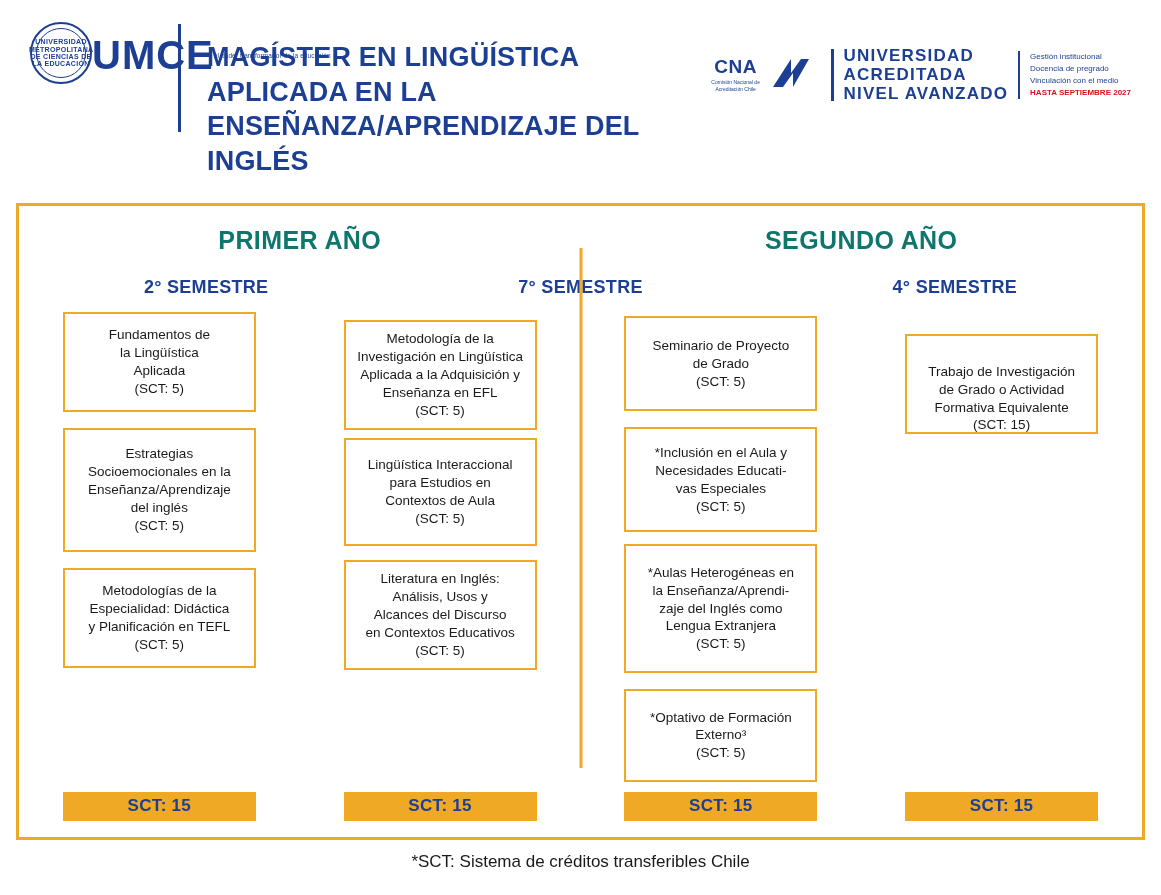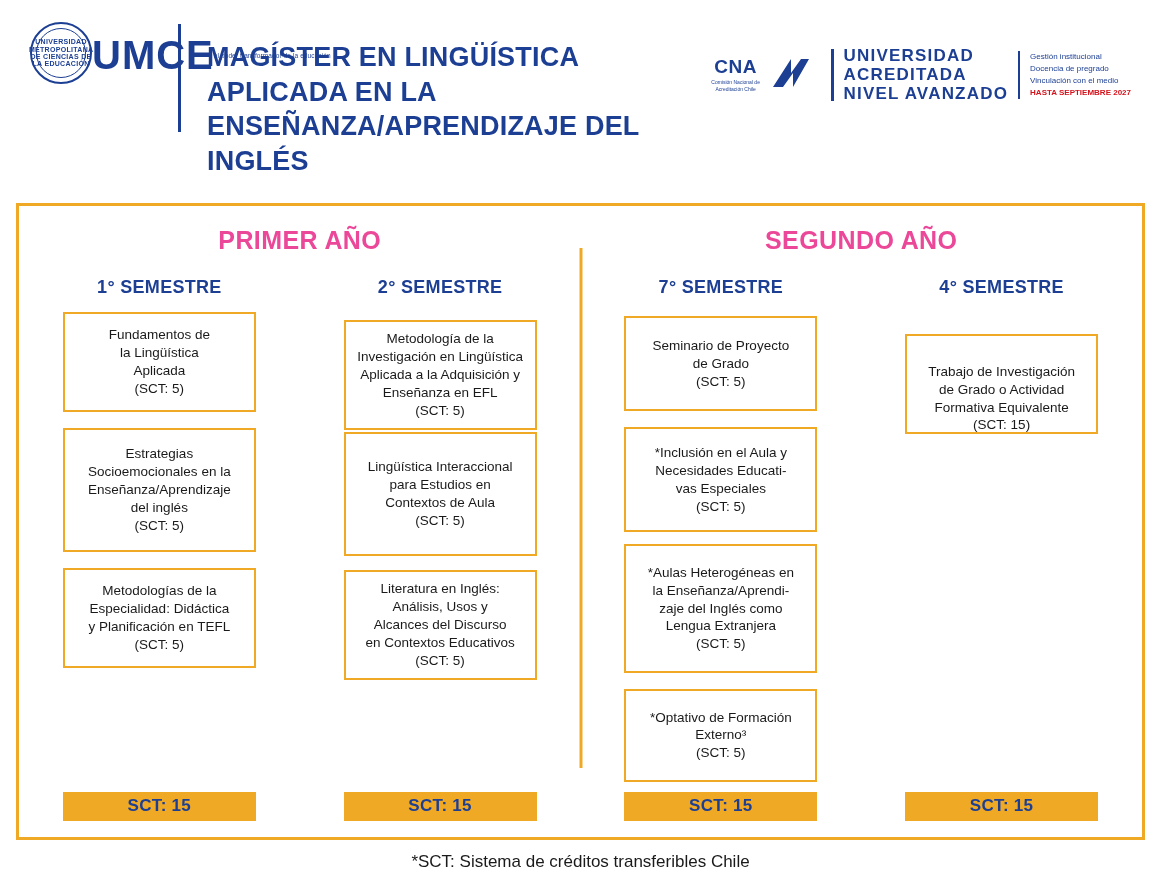--- a/index.html
+++ b/index.html
@@ -157,21 +157,21 @@
   }
   .year-titles {
     display: flex;
     padding-top: 20px;
   }
   .year-title {
     flex: 1;
     text-align: center;
     font-size: 25px;
     font-weight: bold;
-    color: #ec4899;
+    color: #0f766e;
     letter-spacing: .4px;
   }
   .sem-titles {
     display: flex;
     margin-top: 22px;
   }
   .sem-title {
     flex: 1;
     text-align: center;
     font-size: 18px;
@@ -290,21 +290,20 @@
 </div>
 
 <div class="chart-frame">
 
   <div class="year-titles">
     <div class="year-title">PRIMER AÑO</div>
     <div class="year-title">SEGUNDO AÑO</div>
   </div>
 
   <div class="sem-titles">
-    <div class="sem-title">1° SEMESTRE</div>
     <div class="sem-title">2° SEMESTRE</div>
     <div class="sem-title">7° SEMESTRE</div>
     <div class="sem-title">4° SEMESTRE</div>
   </div>
 
   <div class="columns">
     <div class="mid-divider"></div>
     <div class="column" style="padding-top: 0px;">
         <div class="course-box" style="height: 100px;">
           <div style="white-space: pre-line;">Fundamentos de
@@ -327,21 +326,21 @@
         </div>
       </div>
     <div class="column" style="padding-top: 8px;">
         <div class="course-box" style="height: 110px;">
           <div style="white-space: pre-line;">Metodología de la
 Investigación en Lingüística
 Aplicada a la Adquisición y
 Enseñanza en EFL
 (SCT: 5)</div>
         </div>
-        <div class="course-box" style="height: 124px; margin-top: 2px;">
+        <div class="course-box" style="height: 108px; margin-top: 8px;">
           <div style="white-space: pre-line;">Lingüística Interaccional
 para Estudios en
 Contextos de Aula
 (SCT: 5)</div>
         </div>
         <div class="course-box" style="height: 110px; margin-top: 14px;">
           <div style="white-space: pre-line;">Literatura en Inglés:
 Análisis, Usos y
 Alcances del Discurso
 en Contextos Educativos

